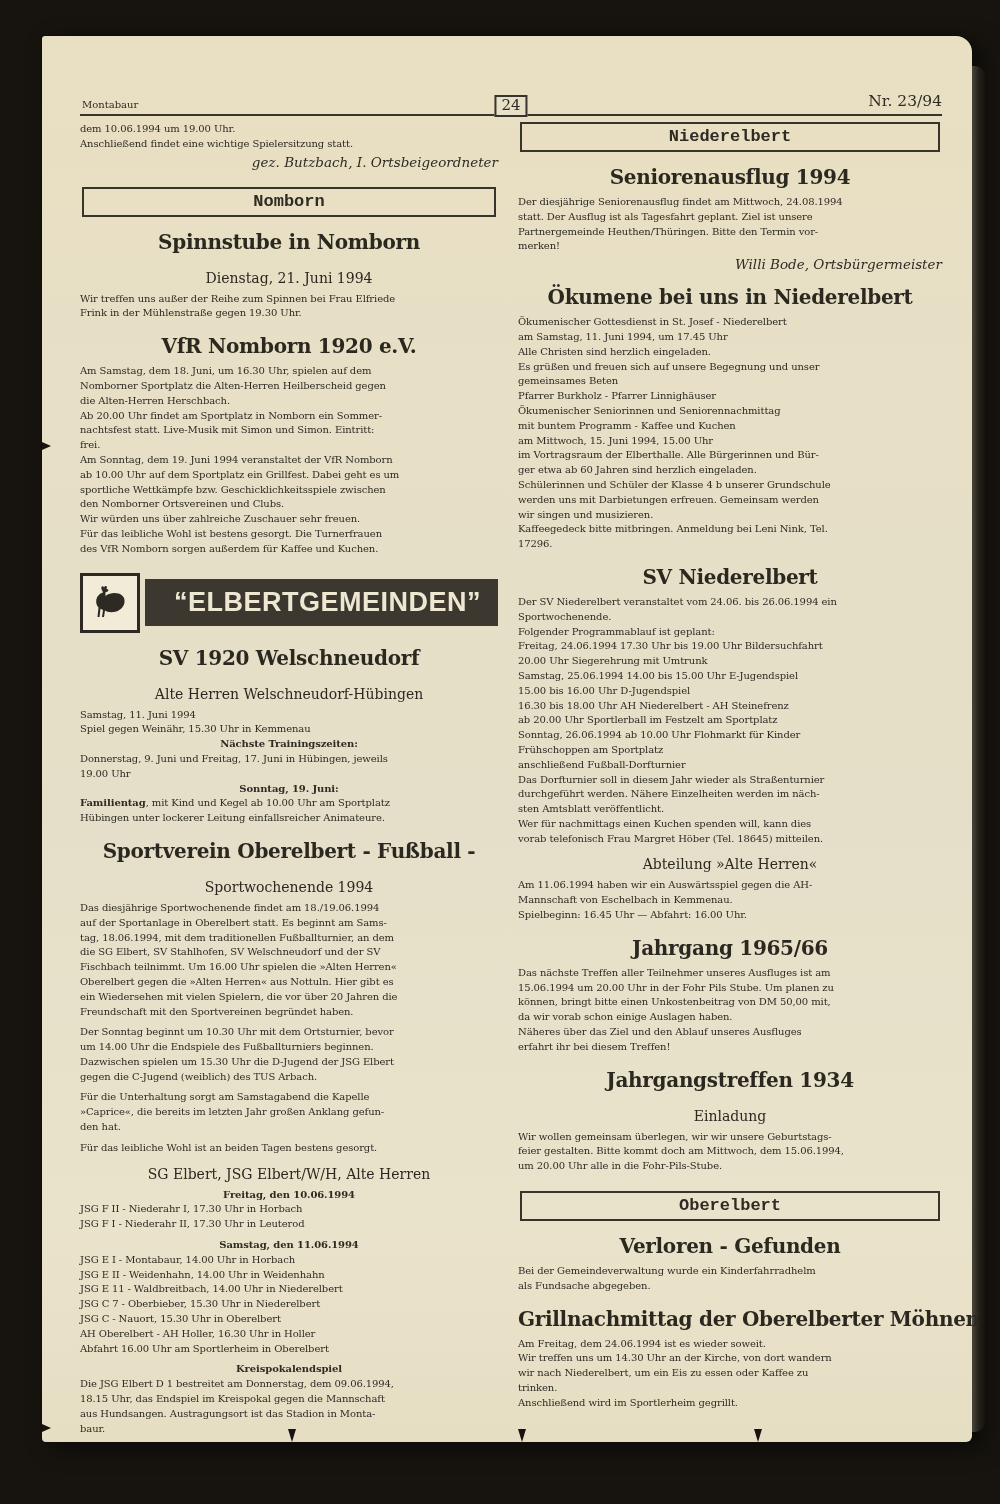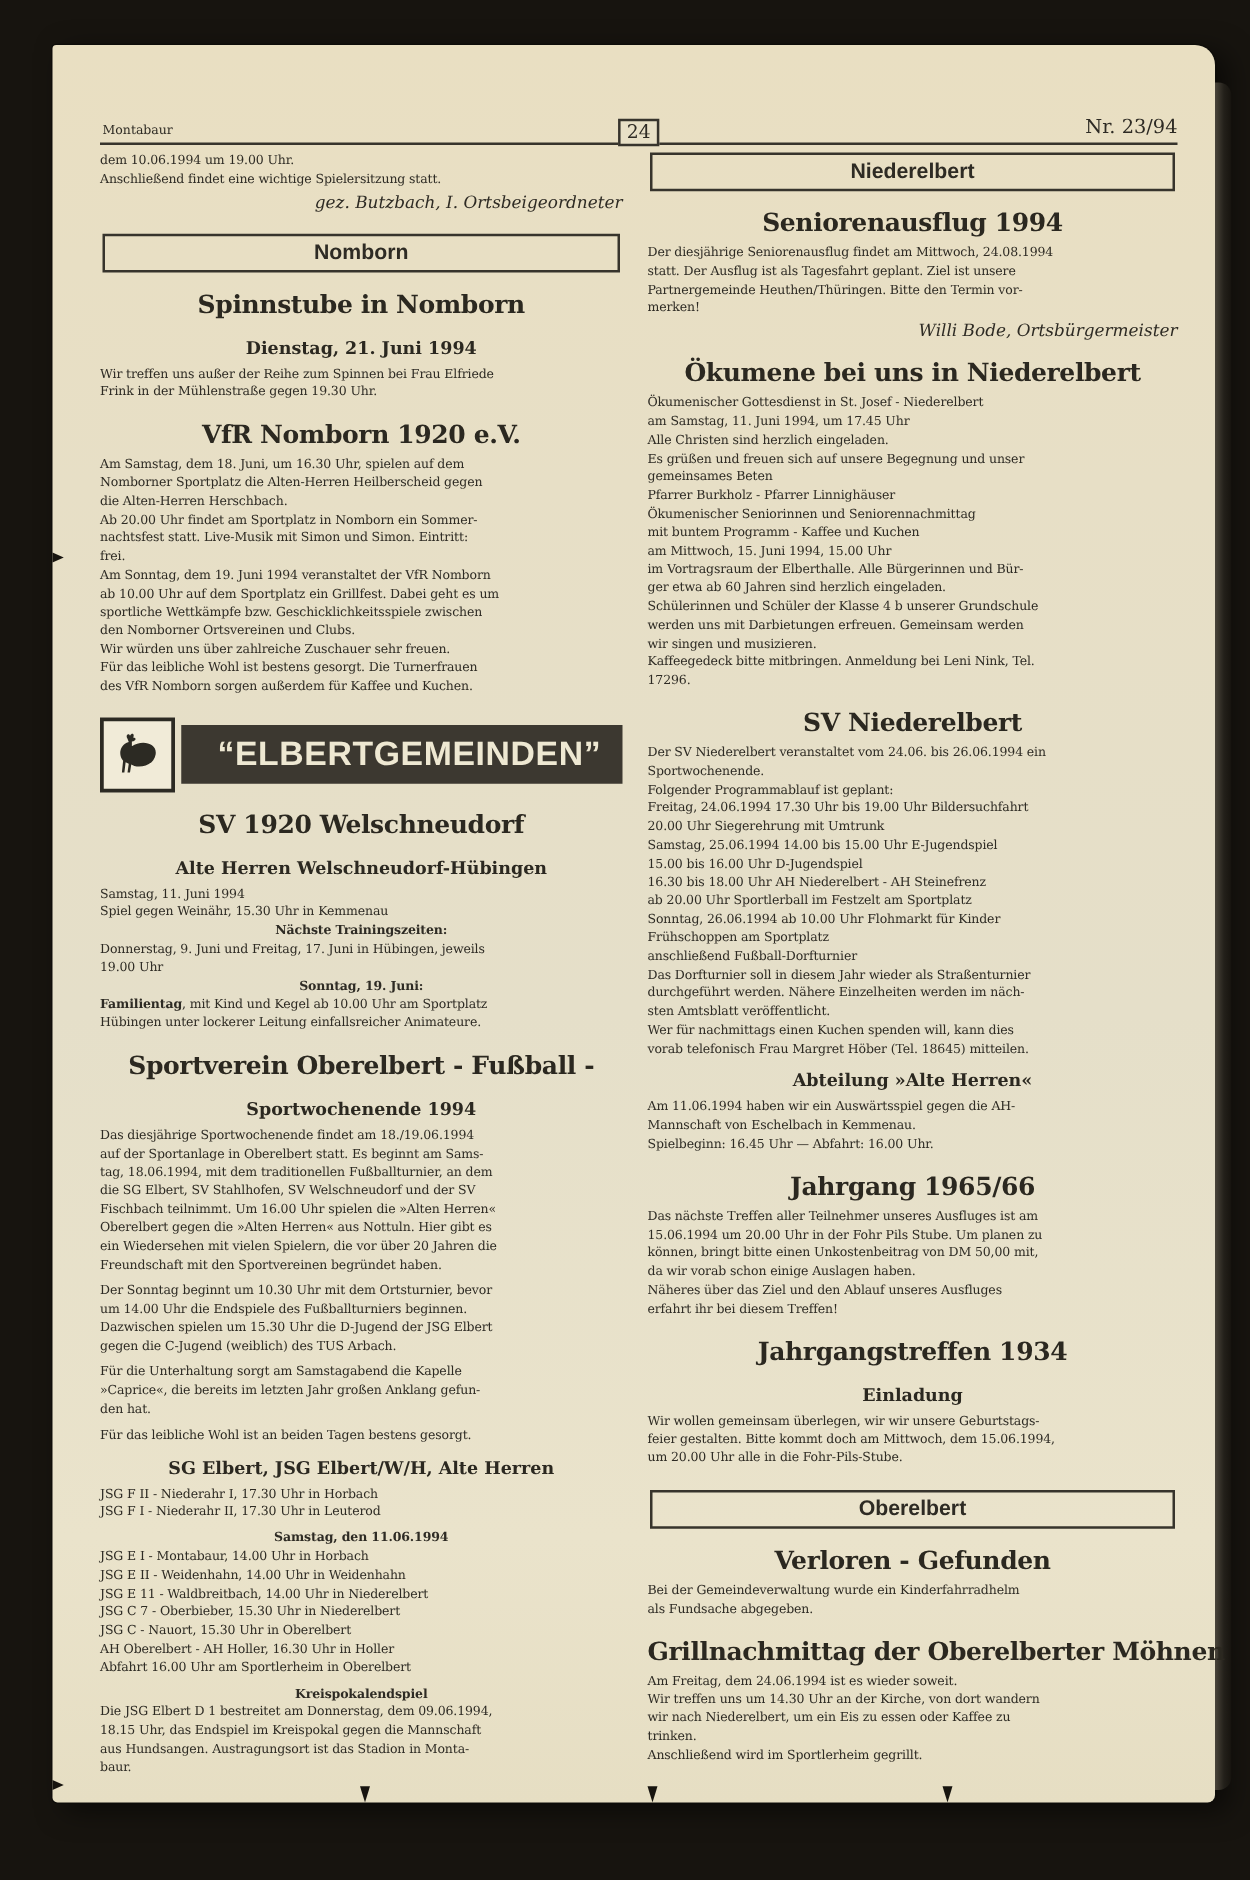--- a/index.html
+++ b/index.html
@@ -45,27 +45,27 @@
   .b{font-weight:bold;text-align:center;}
   .sig{
     font-style:italic;text-align:right;font-size:13.5px;line-height:16px;
     color:#2e2b24;margin:2px 0 0;
   }
   .h1{
     font-weight:bold;font-size:20px;line-height:24px;letter-spacing:-.3px;
     text-align:center;color:#2b2820;margin:13px 0 6px;white-space:nowrap;
   }
   .h2{
-    font-weight:bold;font-size:14px;line-height:17px;
+    font-weight:normal;font-size:14px;line-height:17px;
     text-align:center;color:#2b2820;margin:16px 0 5px;
   }
   .sec-box{
     border:2px solid #37342c;margin:17px 2px 12px;padding:3px 0 4px;
     text-align:center;
-    font-family:Liberation Sans, sans-serif;font-weight:bold;font-size:17px;
+    font-family:Liberation Mono, monospace;font-weight:bold;font-size:17px;
     color:#2e2b24;
   }
   .mt6{margin-top:6px;}
   .mt10{margin-top:10px;}
   
   .banner{display:flex;align-items:center;gap:5px;margin:16px 0 0;}
   .banner-icon{
     width:54px;height:54px;flex:0 0 54px;
     background:#f1ebd8;border:3px solid #2c2a23;
     display:flex;align-items:center;justify-content:center;
@@ -171,20 +171,21 @@
 Dazwischen spielen um 15.30 Uhr die D-Jugend der JSG Elbert
 gegen die C-Jugend (weiblich) des TUS Arbach.</p>
       <p class="bt mt6">Für die Unterhaltung sorgt am Samstagabend die Kapelle
 »Caprice«, die bereits im letzten Jahr großen Anklang gefun-
 den hat.</p>
       <p class="bt mt6">Für das leibliche Wohl ist an beiden Tagen bestens gesorgt.</p>
     </div>
 
     <div>
       <div class="h2 mt10">SG Elbert, JSG Elbert/W/H, Alte Herren</div>
+      <p class="bt b">Freitag, den 10.06.1994</p>
       <p class="bt">JSG F II - Niederahr I, 17.30 Uhr in Horbach
 JSG F I - Niederahr II, 17.30 Uhr in Leuterod</p>
       <p class="bt b mt6">Samstag, den 11.06.1994</p>
       <p class="bt">JSG E I - Montabaur, 14.00 Uhr in Horbach
 JSG E II - Weidenhahn, 14.00 Uhr in Weidenhahn
 JSG E 11 - Waldbreitbach, 14.00 Uhr in Niederelbert
 JSG C 7 - Oberbieber, 15.30 Uhr in Niederelbert
 JSG C - Nauort, 15.30 Uhr in Oberelbert
 AH Oberelbert - AH Holler, 16.30 Uhr in Holler
 Abfahrt 16.00 Uhr am Sportlerheim in Oberelbert</p>

